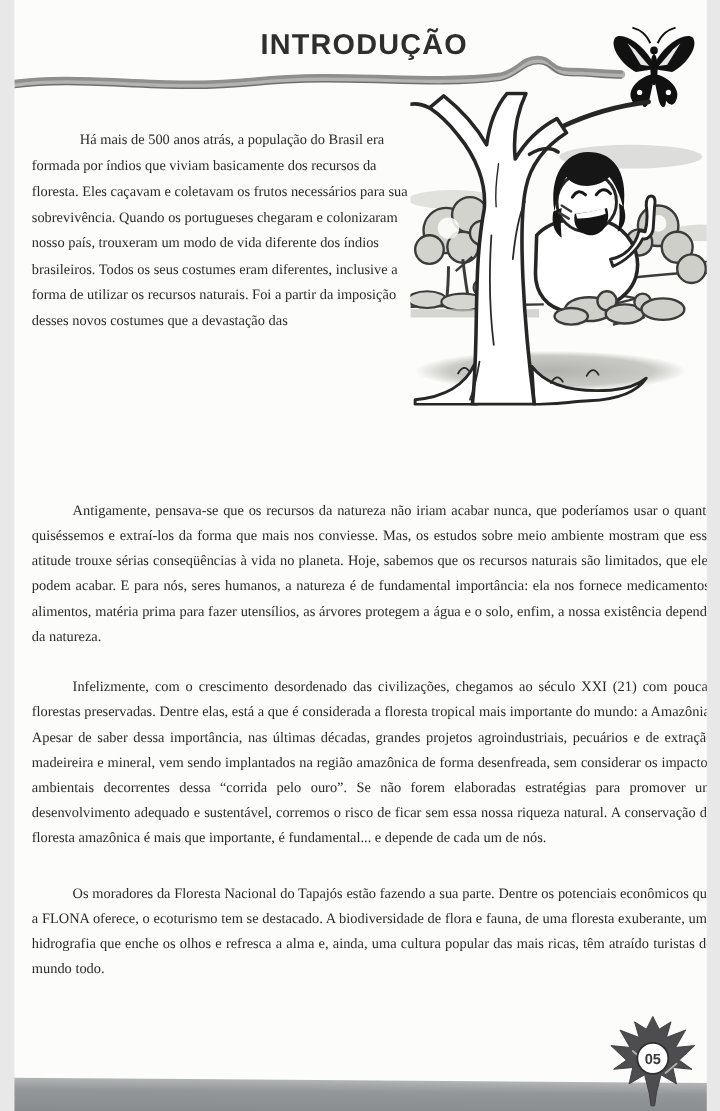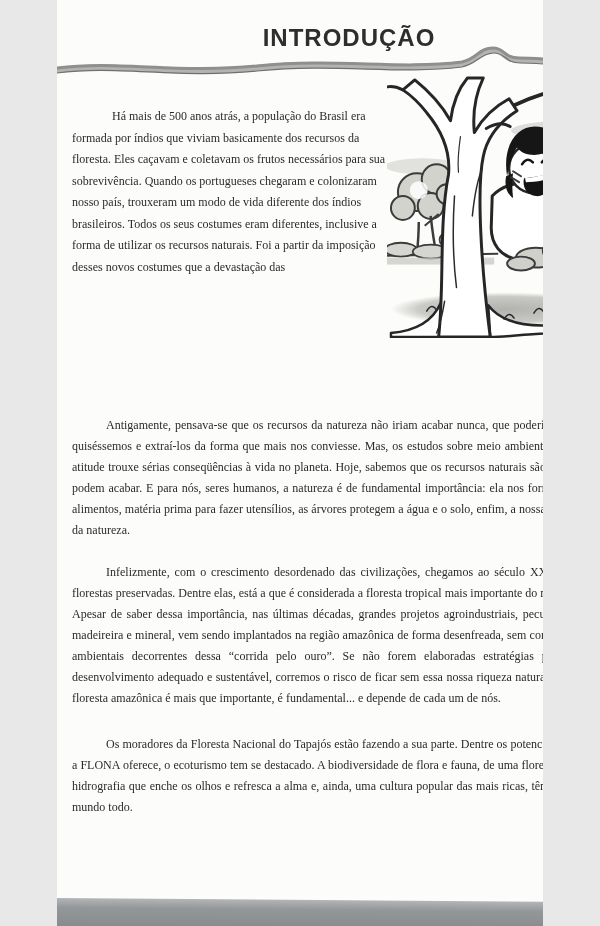--- a/index.html
+++ b/index.html
@@ -1,17 +1,17 @@
 <!DOCTYPE html>
 <html><head>
 <meta charset="utf-8">
 <style>
   html,body { margin:0; padding:0; background:#e8e8e8; }
   .page {
-    position:relative; width:486px; height:926px; margin:0 auto;
+    position:relative; width:577px; height:926px; margin:0 auto;
     background:#fcfcfa; overflow:hidden;
     font-family:"Liberation Serif", serif; color:#262626;
   }
   .page-title {
     position:absolute; top:24px; left:0; width:584px; text-align:center;
     font-family:"Liberation Sans", sans-serif; font-weight:bold;
     font-size:24px; letter-spacing:1px; color:#2e2e2e;
   }
   .ribbon { position:absolute; top:44px; left:0; }
   .butterfly { position:absolute; top:20px; left:498px; }

